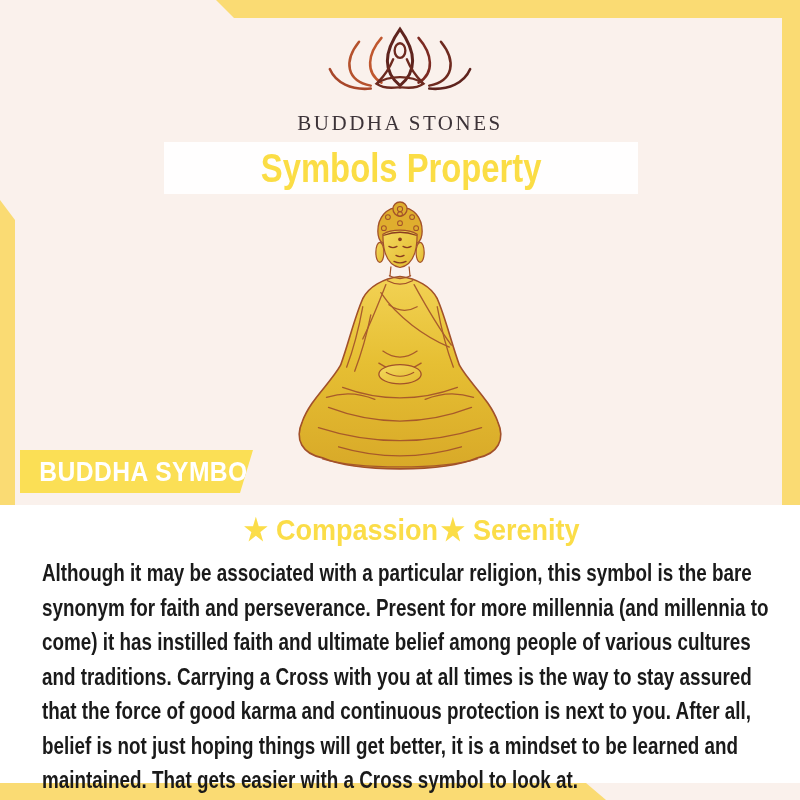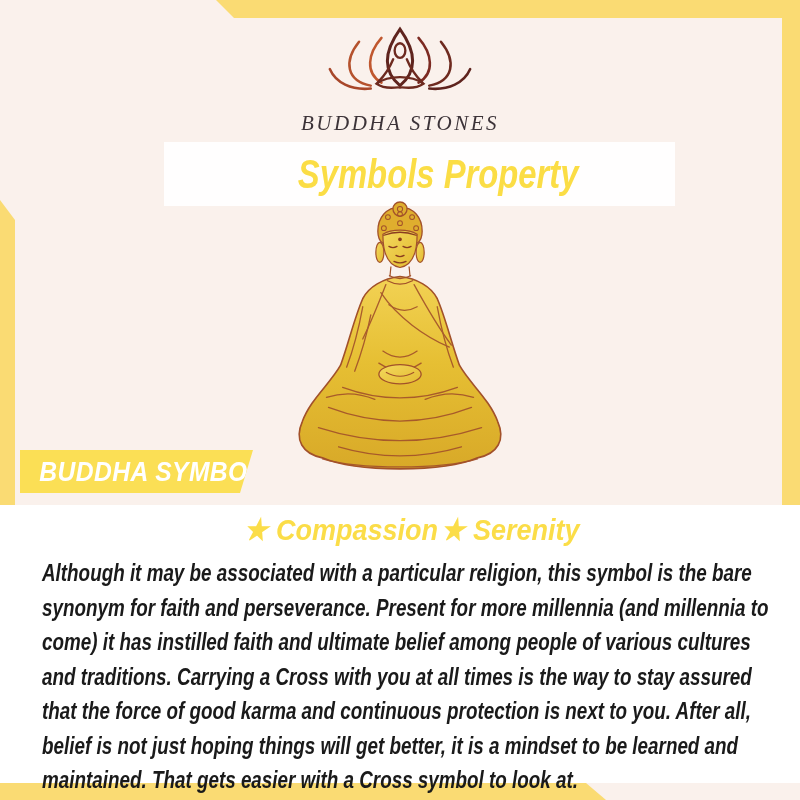--- a/index.html
+++ b/index.html
@@ -1,41 +1,41 @@
 <!DOCTYPE html>
 <html><head>
 <meta charset="utf-8">
 <style>
   html,body{margin:0;padding:0;}
   body{
     width:800px;height:800px;position:relative;overflow:hidden;
     background:#faf1ec;
     font-family:"Liberation Sans", sans-serif;
   }
-  .abs{position:absolute;font-style:italic;}
+  .abs{position:absolute;}
   
   .bar{background:#fadb73;}
   .bar-top{left:0;top:0;width:800px;height:18px;
     clip-path:polygon(216px 0,800px 0,800px 18px,234px 18px);}
   .bar-right{left:782px;top:0;width:18px;height:600px;
     clip-path:polygon(0 0,18px 0,18px 576px,0 600px);}
   .bar-left{left:0;top:200px;width:15px;height:600px;
     clip-path:polygon(0 0,15px 20px,15px 600px,0 600px);}
   .bar-bottom{left:0;top:783px;width:606px;height:17px;
     clip-path:polygon(0 0,586px 0,606px 17px,0 17px);}
   
   .white-section{left:0;top:505px;width:800px;height:278px;background:#ffffff;}
   
   .logo-wrap{left:50%;top:26px;transform:translateX(-50%);width:156px;height:90px;}
   .brand-name{left:0;top:111px;width:800px;text-align:center;
     font-family:"Liberation Serif", serif;font-size:21px;letter-spacing:2.5px;
     color:#3c3338;font-weight:500;}
   
-  .heading-band{left:164px;top:142px;width:474px;height:64px;background:#fffefe;
-    display:flex;align-items:center;justify-content:center;padding-left:37px;}
+  .heading-band{left:164px;top:142px;width:474px;height:52px;background:#fffefe;
+    display:flex;align-items:center;justify-content:center;}
   .heading-text{font-size:40px;font-weight:700;color:#fbdd45;white-space:nowrap;
     transform:scaleX(0.82);transform-origin:center;letter-spacing:0px;}
   
   .statue-wrap{left:290px;top:200px;width:220px;height:280px;}
   
   .ribbon{left:20px;top:450px;width:233px;height:43px;background:#fbdf55;
     clip-path:polygon(0 0,100% 0,calc(100% - 13px) 100%,0 100%);
     display:flex;align-items:center;}
   .ribbon-label{color:#ffffff;font-size:28px;font-weight:700;white-space:nowrap;
     padding-left:22px;transform:scaleX(0.88);transform-origin:left center;letter-spacing:0.5px;}

